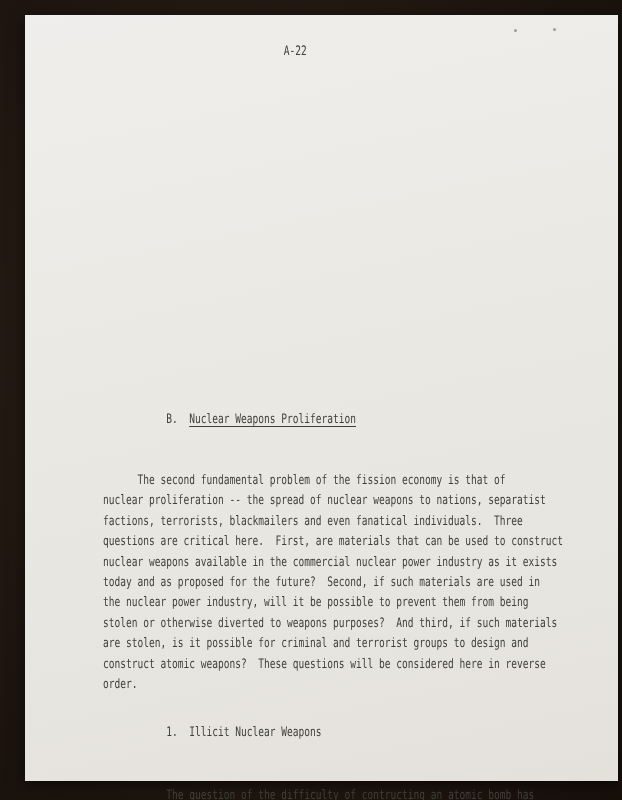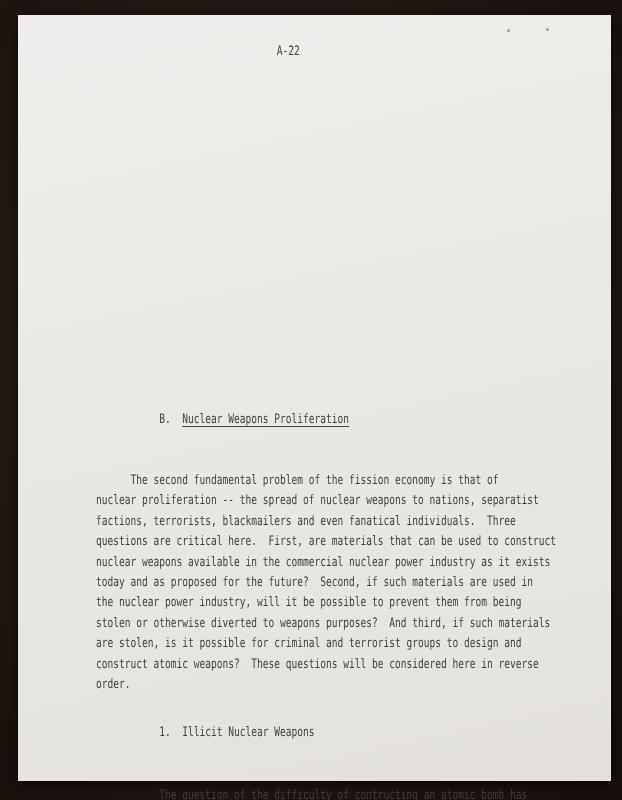--- a/index.html
+++ b/index.html
@@ -9,21 +9,21 @@
   }
   .stage {
     position: relative;
     width: 622px;
     height: 800px;
     overflow: hidden;
     background: radial-gradient(ellipse at 42% 42%, #2b211c 0%, #221812 55%, #170f0a 100%);
   }
   .paper {
     position: absolute;
-    left: 18px;
+    left: 25px;
     top: 15px;
     width: 593px;
     height: 766px;
     background: linear-gradient(168deg, #efeeec 0%, #eae9e4 40%, #e7e5df 75%, #e3e1da 100%);
     box-shadow: 0 3px 14px rgba(0,0,0,0.65);
   }
   
   .typeblock {
     position: absolute;
     left: 0;

